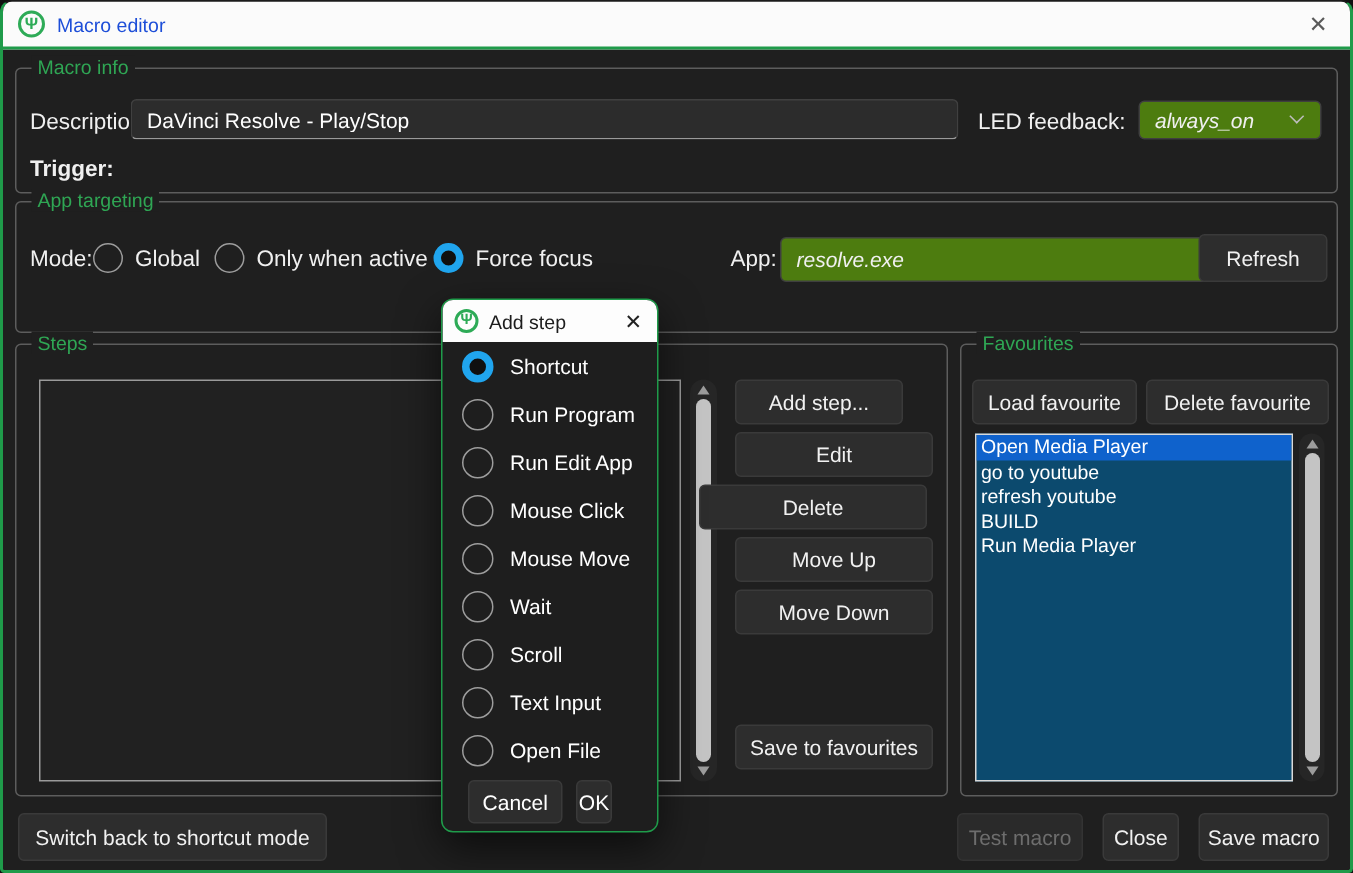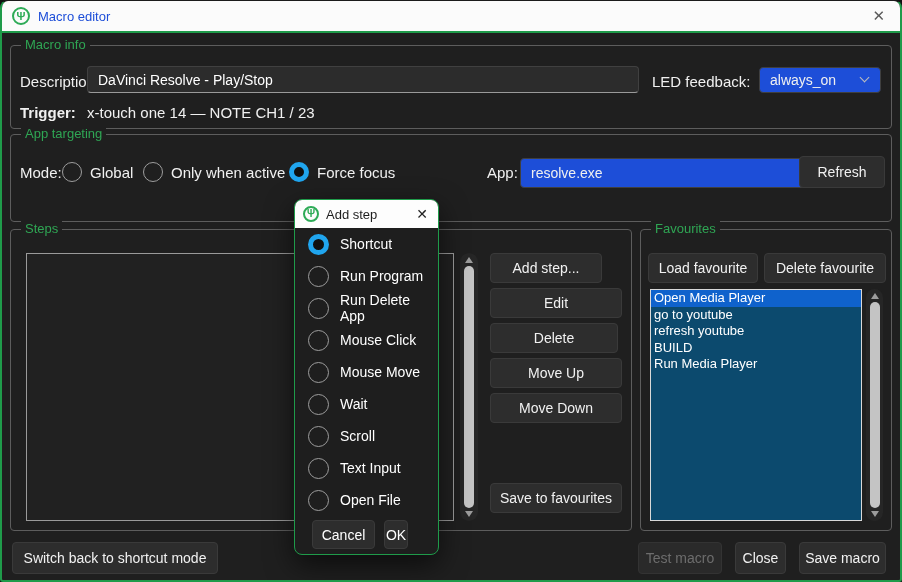--- a/index.html
+++ b/index.html
@@ -47,23 +47,23 @@
   .btn.disabled { color:#6d6d6d; background:#2a2a2a; border-color:#333; }
 
   .textinput {
     position:absolute; background:#2c2c2c;
     border:1px solid #404040; border-bottom:1px solid #9a9a9a;
     border-radius:4px; color:#fff; font-size:14px; padding:0 10px;
     font-family:"Liberation Sans", sans-serif;
   }
 
   .combo {
-    position:absolute; background:#1d4ed8; border:1px solid #3f3f3f;
+    position:absolute; background:#4d7c0f; border:1px solid #3f3f3f;
     border-radius:4px; display:flex; align-items:center;
-    padding:0 26px 0 10px; color:#f0f0f0; font-size:14px;
+    padding:0 26px 0 10px; color:#f0f0f0; font-size:14px;font-style:italic;
   }
   .chev {
     position:absolute; right:12px; top:50%;
     width:7px; height:7px; margin-top:-6px;
     border-right:1.5px solid #bdbdbd; border-bottom:1.5px solid #bdbdbd;
     transform:rotate(45deg);
   }
 
   .radio { position:absolute; border-radius:50%; }
   .radio.off { width:20px; height:20px; border:1.5px solid #9d9d9d; background:transparent; }
@@ -125,21 +125,20 @@
       <span class="grouplabel">Macro info</span>
     </div>
     <span class="lbl" style="left:18px; top:40px;">Description:</span>
     <input class="textinput" style="left: 85px; top: 33px; width: 552px; height: 27px;" value="DaVinci Resolve - Play/Stop">
     <span class="lbl" style="left:650px; top:40px;">LED feedback:</span>
     <div class="combo" style="left:757px; top:34px; width:122px; height:26px;">
       <span>always_on</span>
       <span class="chev"></span>
     </div>
     <span class="lbl bold" style="left:18px; top:71px;">Trigger:</span>
-    <span class="lbl" style="left:85px; top:71px;">x-touch one 14 — NOTE CH1 / 23</span>
 
     <div class="groupbox" style="left:8px; top:101px; width:882px; height:88px;">
       <span class="grouplabel">App targeting</span>
     </div>
     <span class="lbl" style="left:18px; top:131px;">Mode:</span>
     <div class="radio off" style="left:60px; top:129px;"></div>
     <span class="lbl" style="left:88px; top:131px;">Global</span>
     <div class="radio off" style="left:141px; top:129px;"></div>
     <span class="lbl" style="left:169px; top:131px;">Only when active</span>
     <div class="radio on" style="left:287px; top:129px;"></div>
@@ -155,21 +154,21 @@
       <span class="grouplabel">Steps</span>
     </div>
     <div class="list" style="left:24px; top:220px; width:428px; height:268px;"></div>
     <div class="vscroll" style="left:458px; top:220px; width:18px; height:268px;">
       <div class="tri-up"></div>
       <div class="thumb"></div>
       <div class="tri-down"></div>
     </div>
     <div class="btn" style="left:488px; top:220px; width:112px; height:30px;">Add step...</div>
     <div class="btn" style="left:488px; top:255px; width:132px; height:30px;">Edit</div>
-    <div class="btn" style="left:488px; top:290px; width:128px; height:30px;">Delete</div>
+    <div class="btn" style="left:464px; top:290px; width:152px; height:30px;">Delete</div>
     <div class="btn" style="left:488px; top:325px; width:132px; height:30px;">Move Up</div>
     <div class="btn" style="left:488px; top:360px; width:132px; height:30px;">Move Down</div>
     <div class="btn" style="left:488px; top:450px; width:132px; height:30px;">Save to favourites</div>
 
     <div class="groupbox" style="left:638px; top:196px; width:252px; height:302px;">
       <span class="grouplabel">Favourites</span>
     </div>
     <div class="btn" style="left:646px; top:220px; width:110px; height:30px;">Load favourite</div>
     <div class="btn" style="left:762px; top:220px; width:122px; height:30px;">Delete favourite</div>
     <div class="favlist" style="left:648px; top:256px; width:212px; height:232px;">
@@ -199,21 +198,21 @@
       <div class="opt">
         <div class="popt on"></div>
         <span>Shortcut</span>
       </div>
       <div class="opt">
         <div class="popt off"></div>
         <span>Run Program</span>
       </div>
       <div class="opt">
         <div class="popt off"></div>
-        <span>Run Delete App</span>
+        <span>Run Edit App</span>
       </div>
       <div class="opt">
         <div class="popt off"></div>
         <span>Mouse Click</span>
       </div>
       <div class="opt">
         <div class="popt off"></div>
         <span>Mouse Move</span>
       </div>
       <div class="opt">

